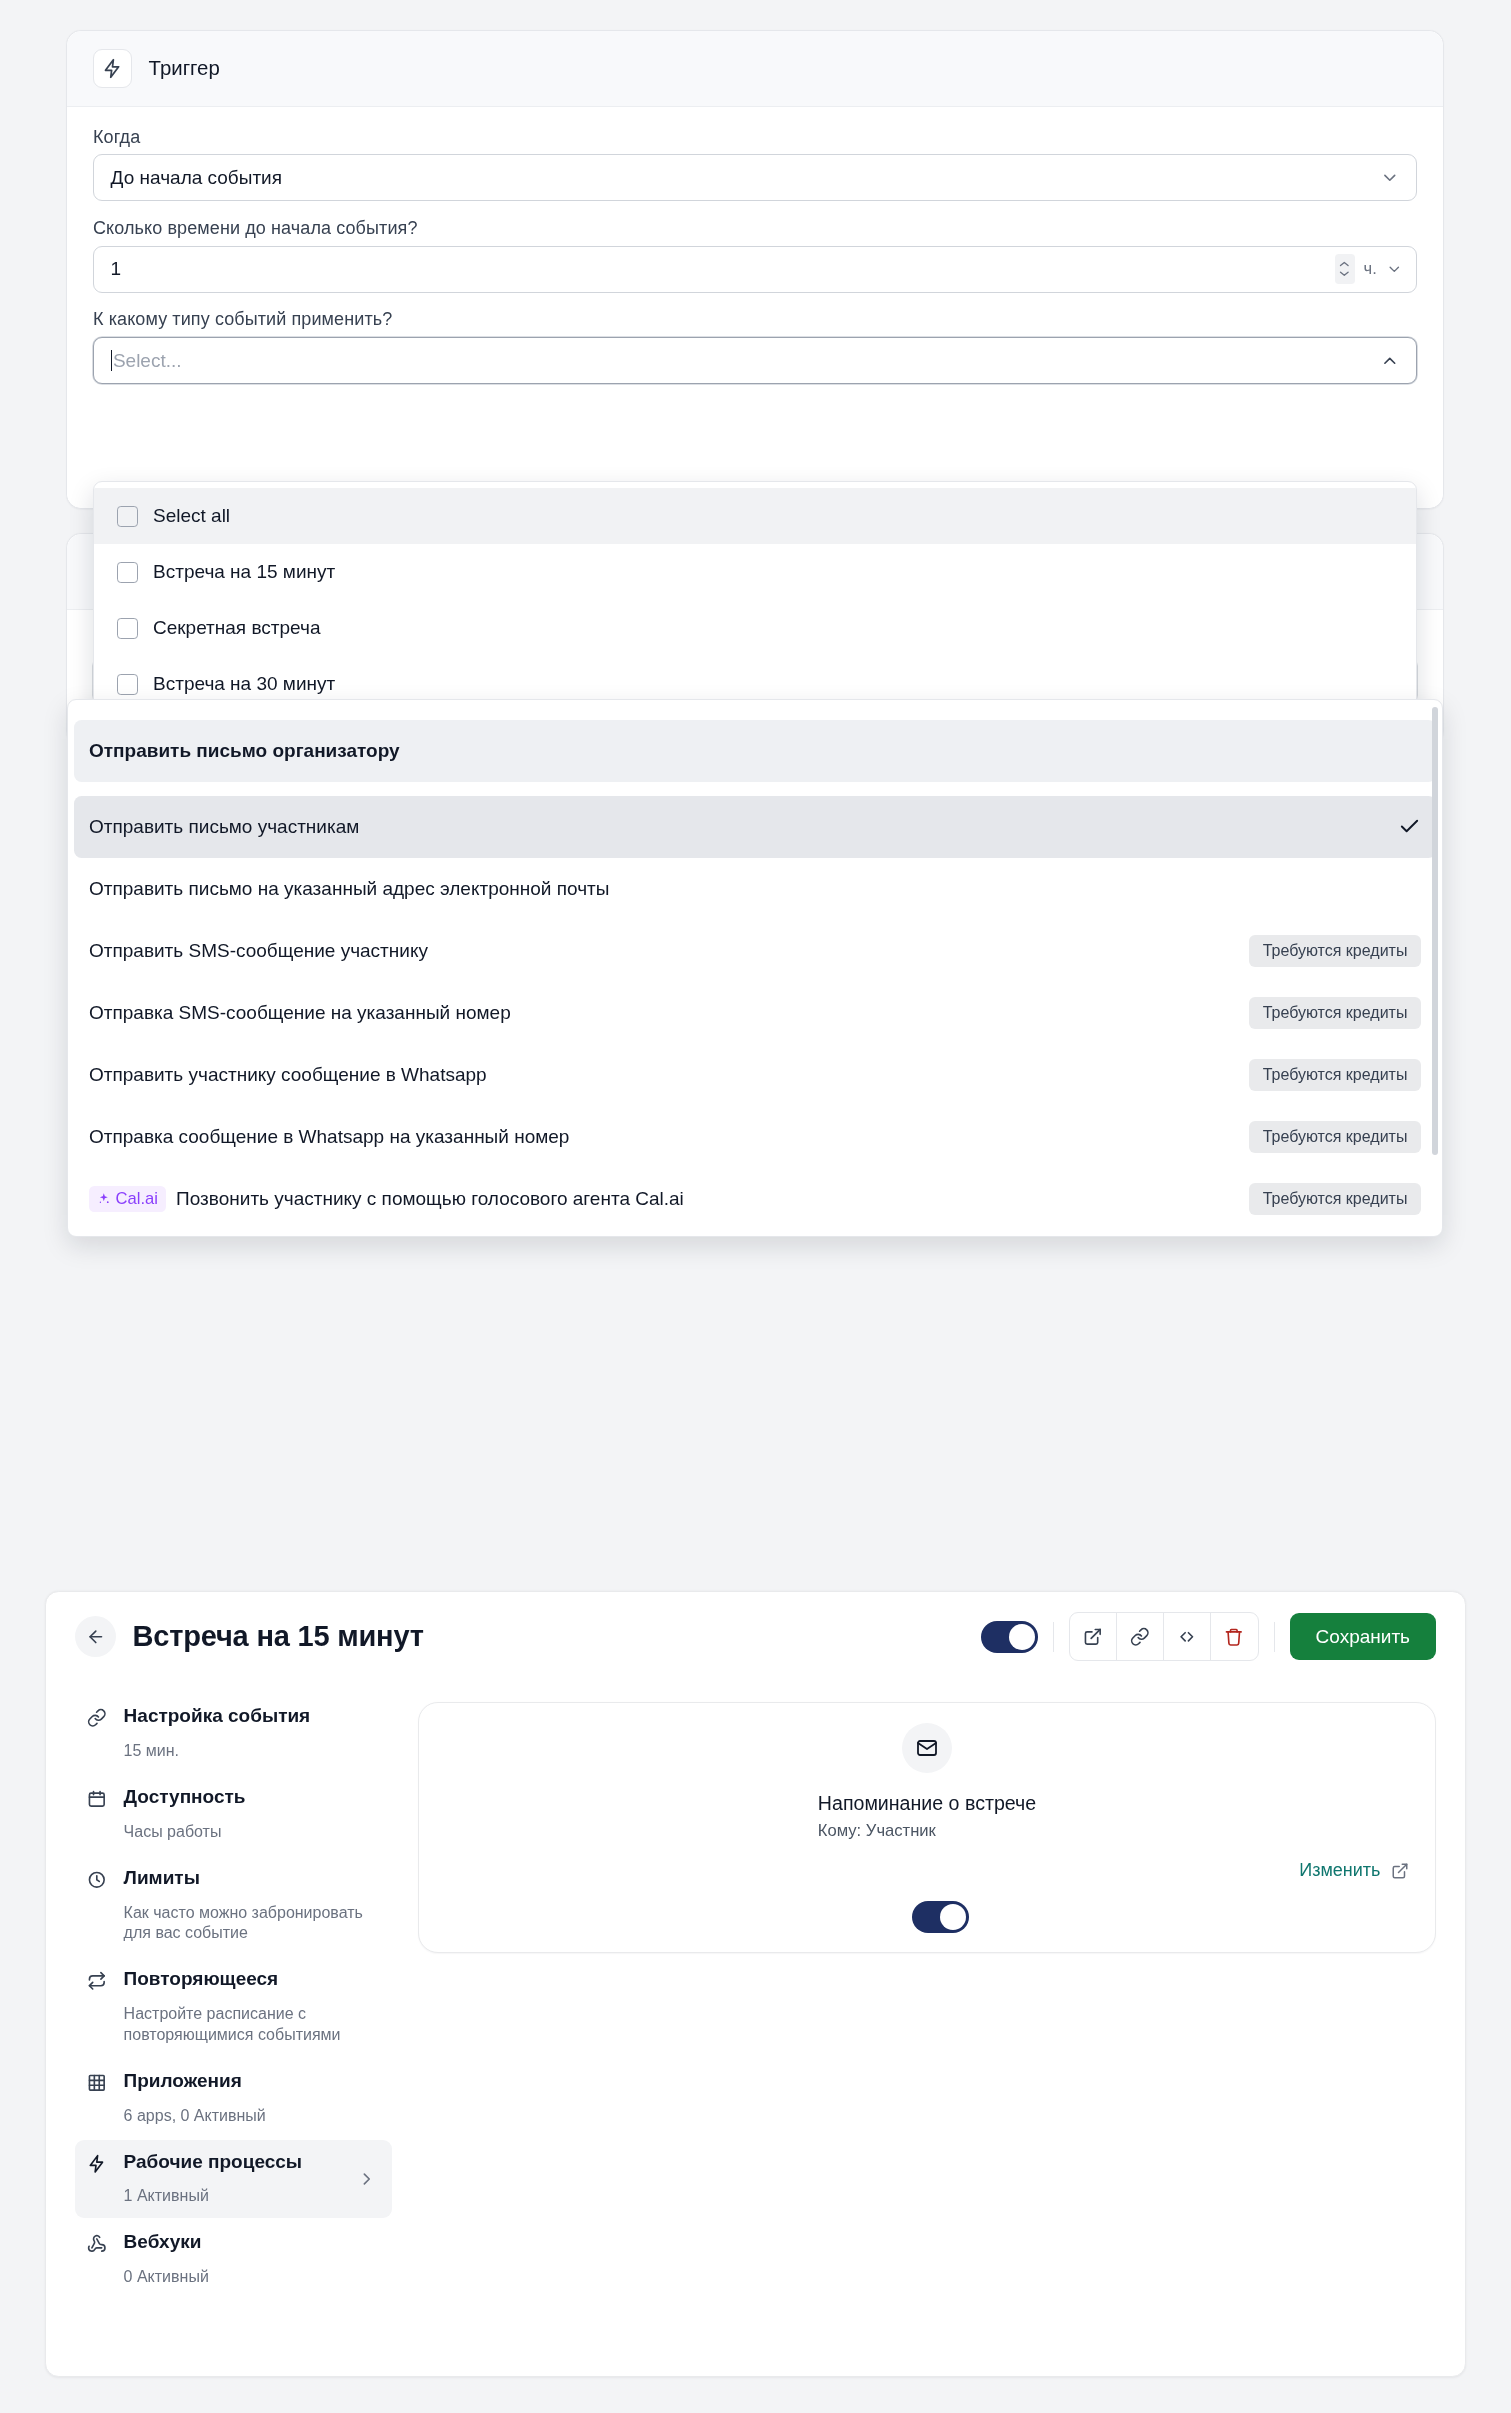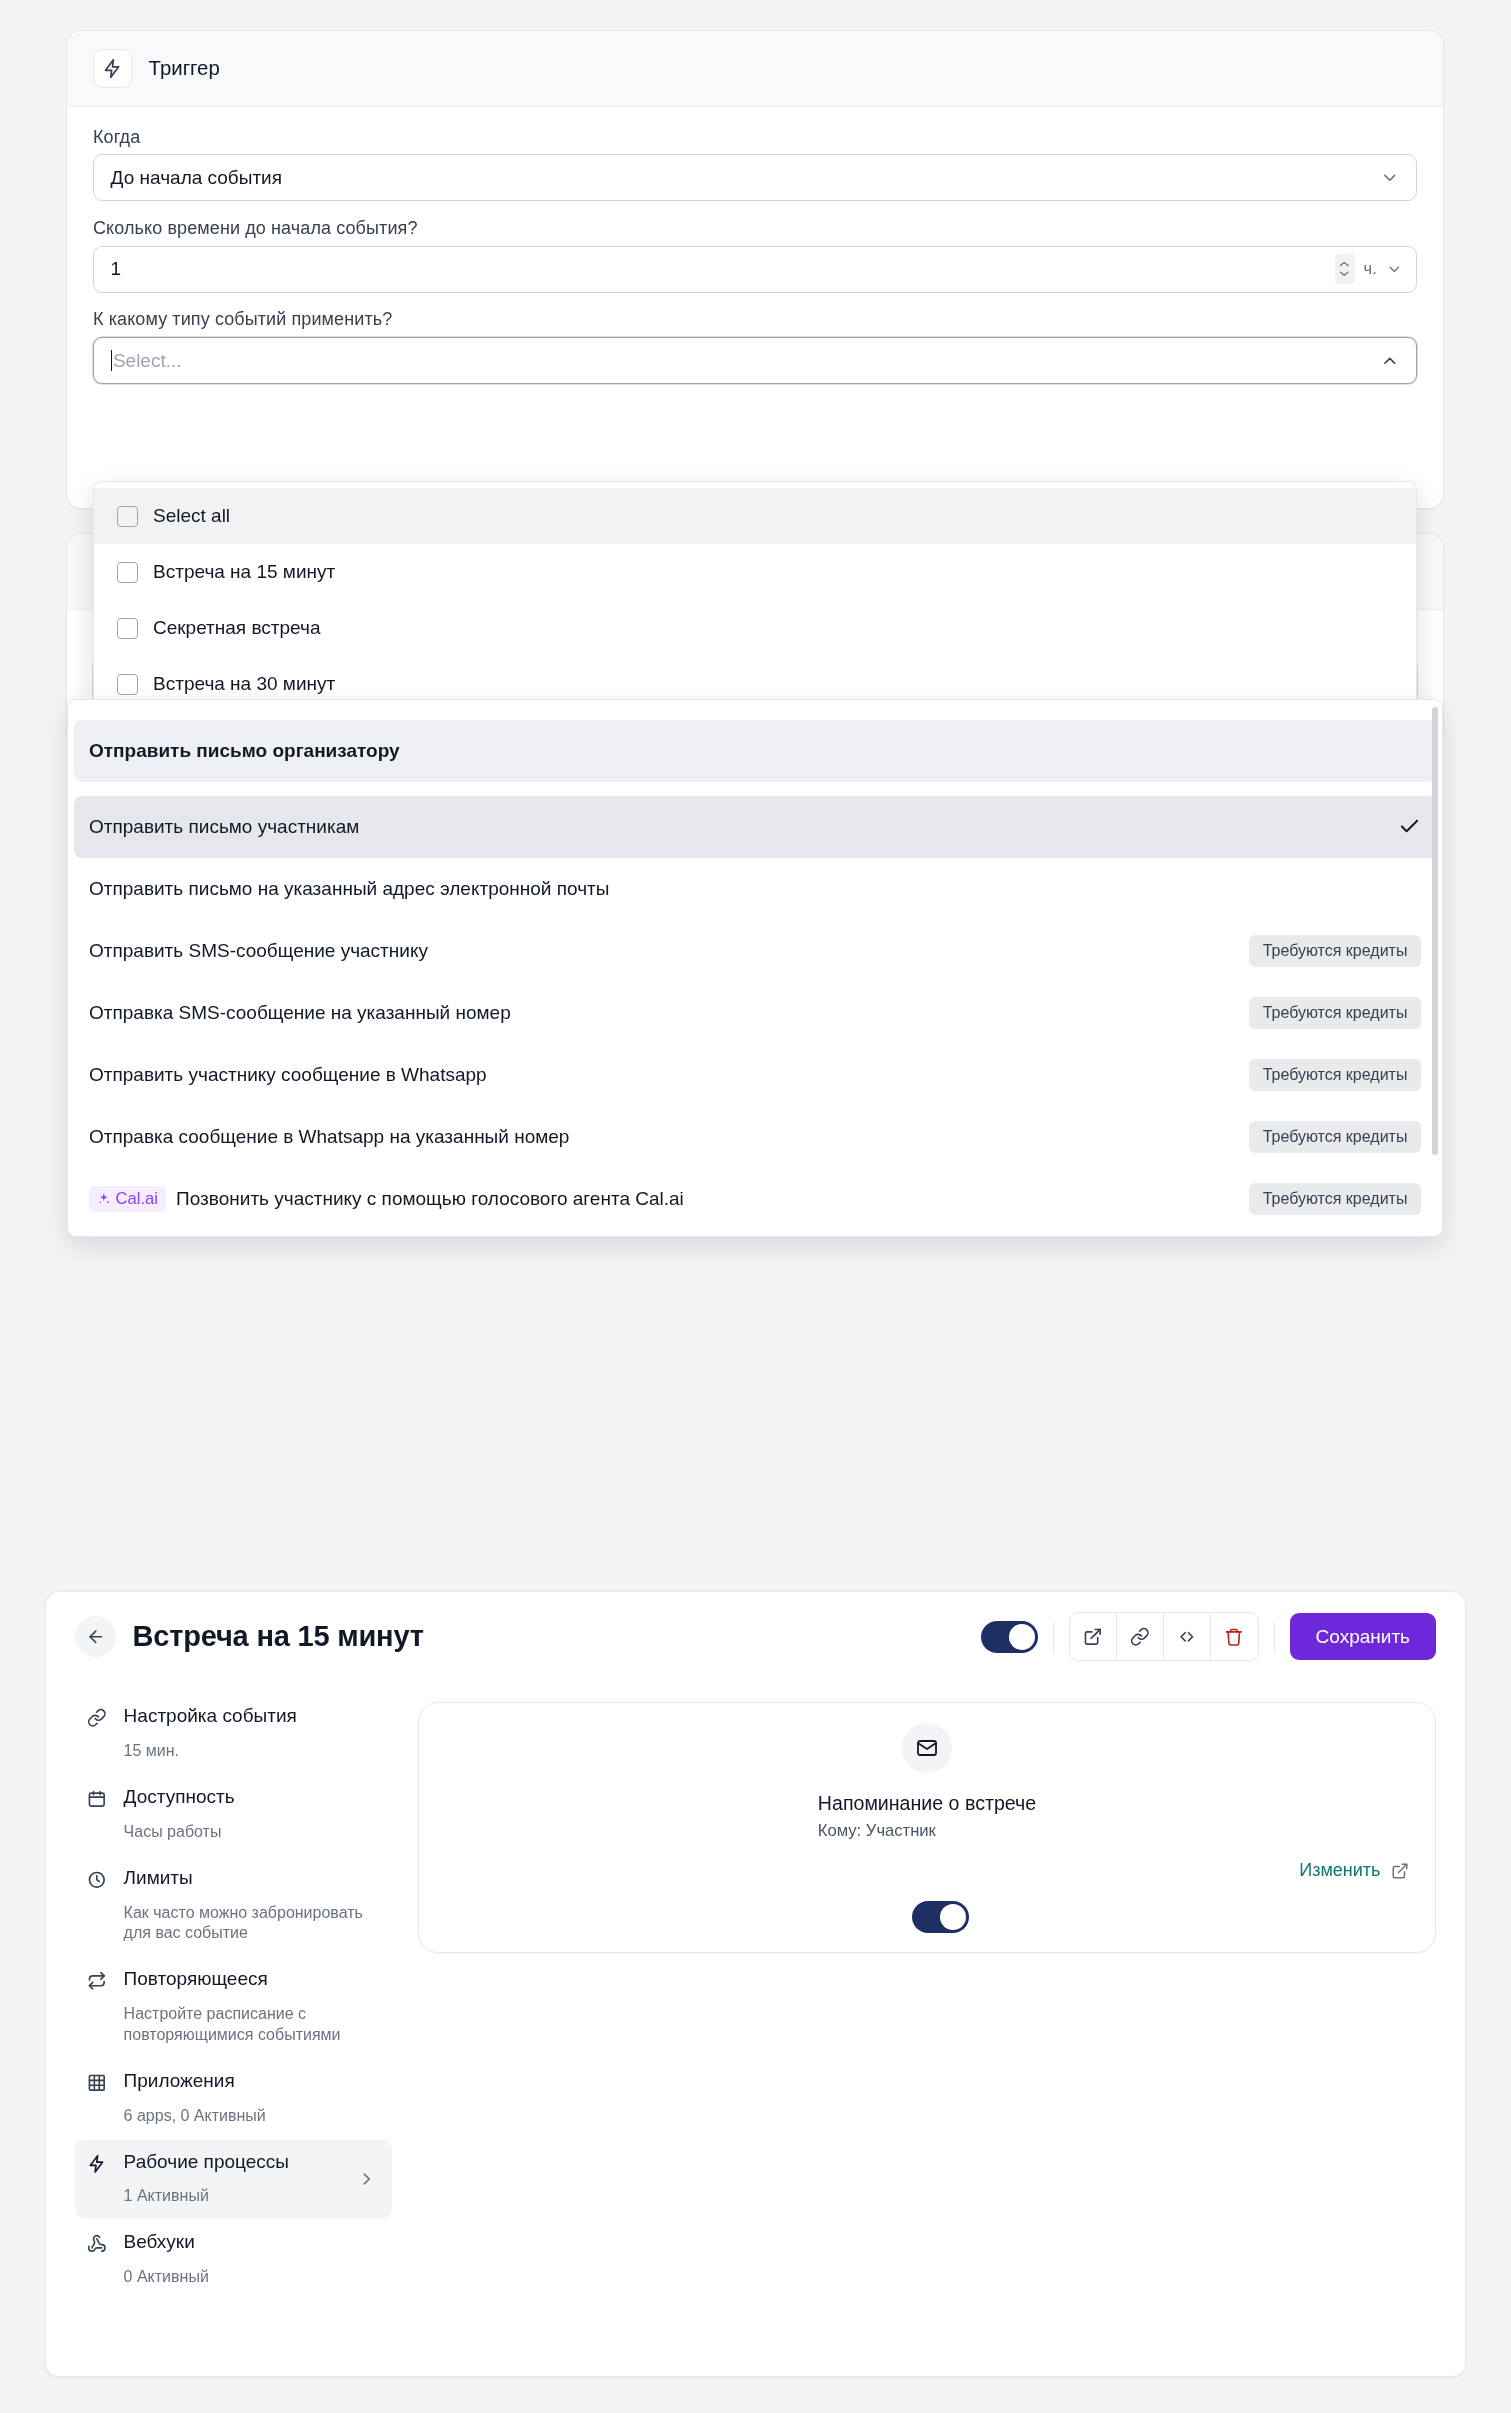--- a/index.html
+++ b/index.html
@@ -192,34 +192,34 @@
   .vdiv { width: 0.8px; height: 30px; background: #e5e7eb; }
   .icon-group {
     display: flex; border: 0.8px solid #e5e7eb; border-radius: 9px; overflow: hidden; background:#fff;
   }
   .icon-group > div {
     width: 47px; height: 47px; display: flex; align-items: center; justify-content: center;
     border-right: 0.8px solid #e5e7eb;
   }
   .icon-group > div:last-child { border-right: none; }
   .save-btn {
-    background: #6d28d9; color: #ffffff; font-size: 19px; font-weight: 500;
+    background: #15803d; color: #ffffff; font-size: 19px; font-weight: 500;
     border-radius: 9px; padding: 0 26px; height: 47px;
     display: flex; align-items: center; justify-content: center;
   }
 
   #event-body { display: flex; padding: 13.6px 29px 0 29px; gap: 26px; }
   #event-sidebar { width: 317px; flex: 0 0 auto; }
   .side-item {
     display: flex; gap: 13.6px; padding: 10.6px 12px; border-radius: 9px;
     align-items: flex-start; margin-bottom: 3px; position: relative;
   }
   .side-item.active { background: #f3f4f6; }
   .side-ico { width: 23px; flex: 0 0 auto; padding-top: 3px; }
-  .side-title { font-size: 19px; color: #111827; font-weight: 400; line-height: 1.2; }
+  .side-title { font-size: 19px; color: #111827; font-weight: 700; line-height: 1.2; }
   .side-sub { font-size: 16px; color: #6b7280; margin-top: 13px; line-height: 1.3; }
   .side-chev { position: absolute; right: 15px; top: 50%; transform: translateY(-50%); }
 
   #event-main { flex: 1; padding-top: 7.6px; }
   .wf-card {
     border: 0.8px solid #e9eaec; border-radius: 20px; background: #fff;
     display: flex; align-items: center; padding: 19.6px 26px; gap: 19.6px;
     box-shadow: 0 0.8px 1.5px rgba(16,24,40,.04);
     flex-direction: column;
   }

